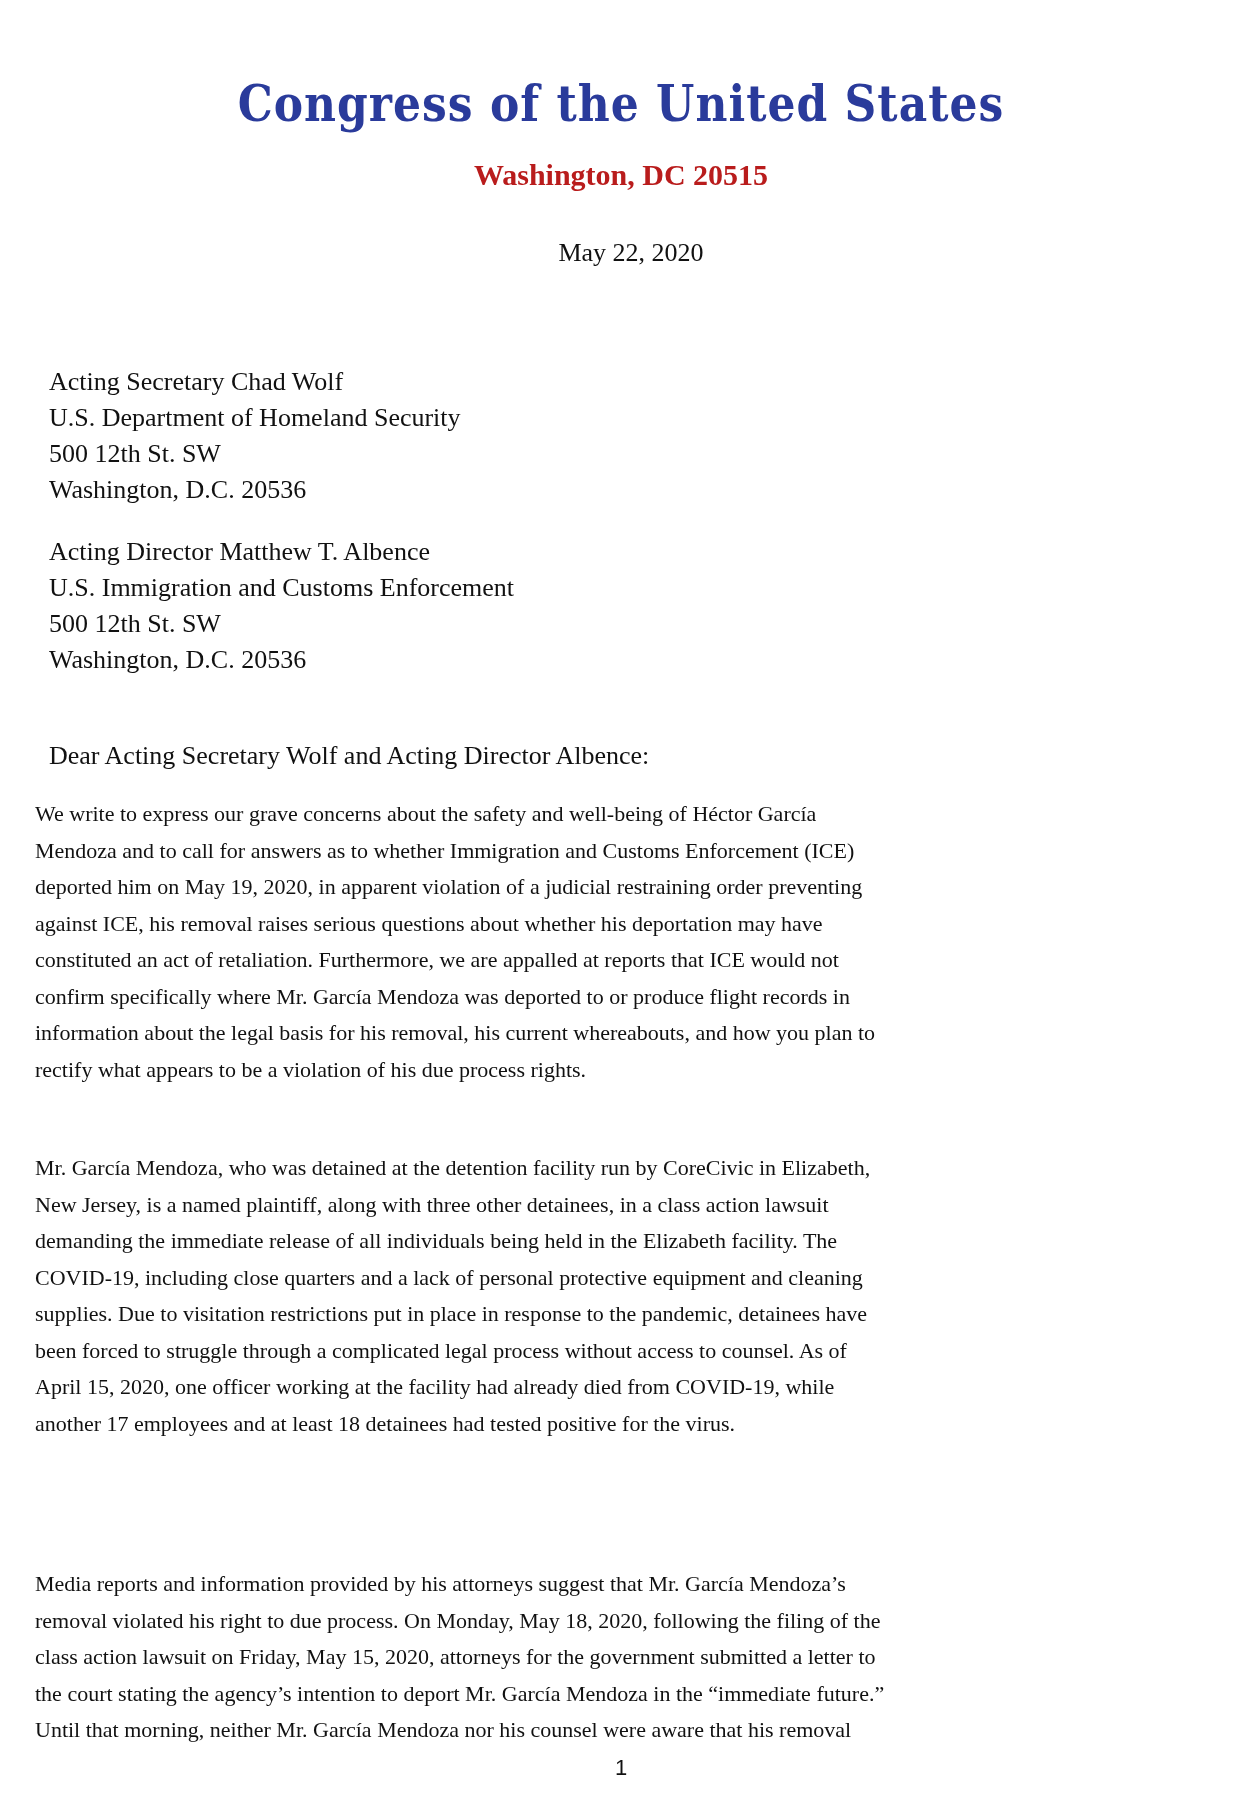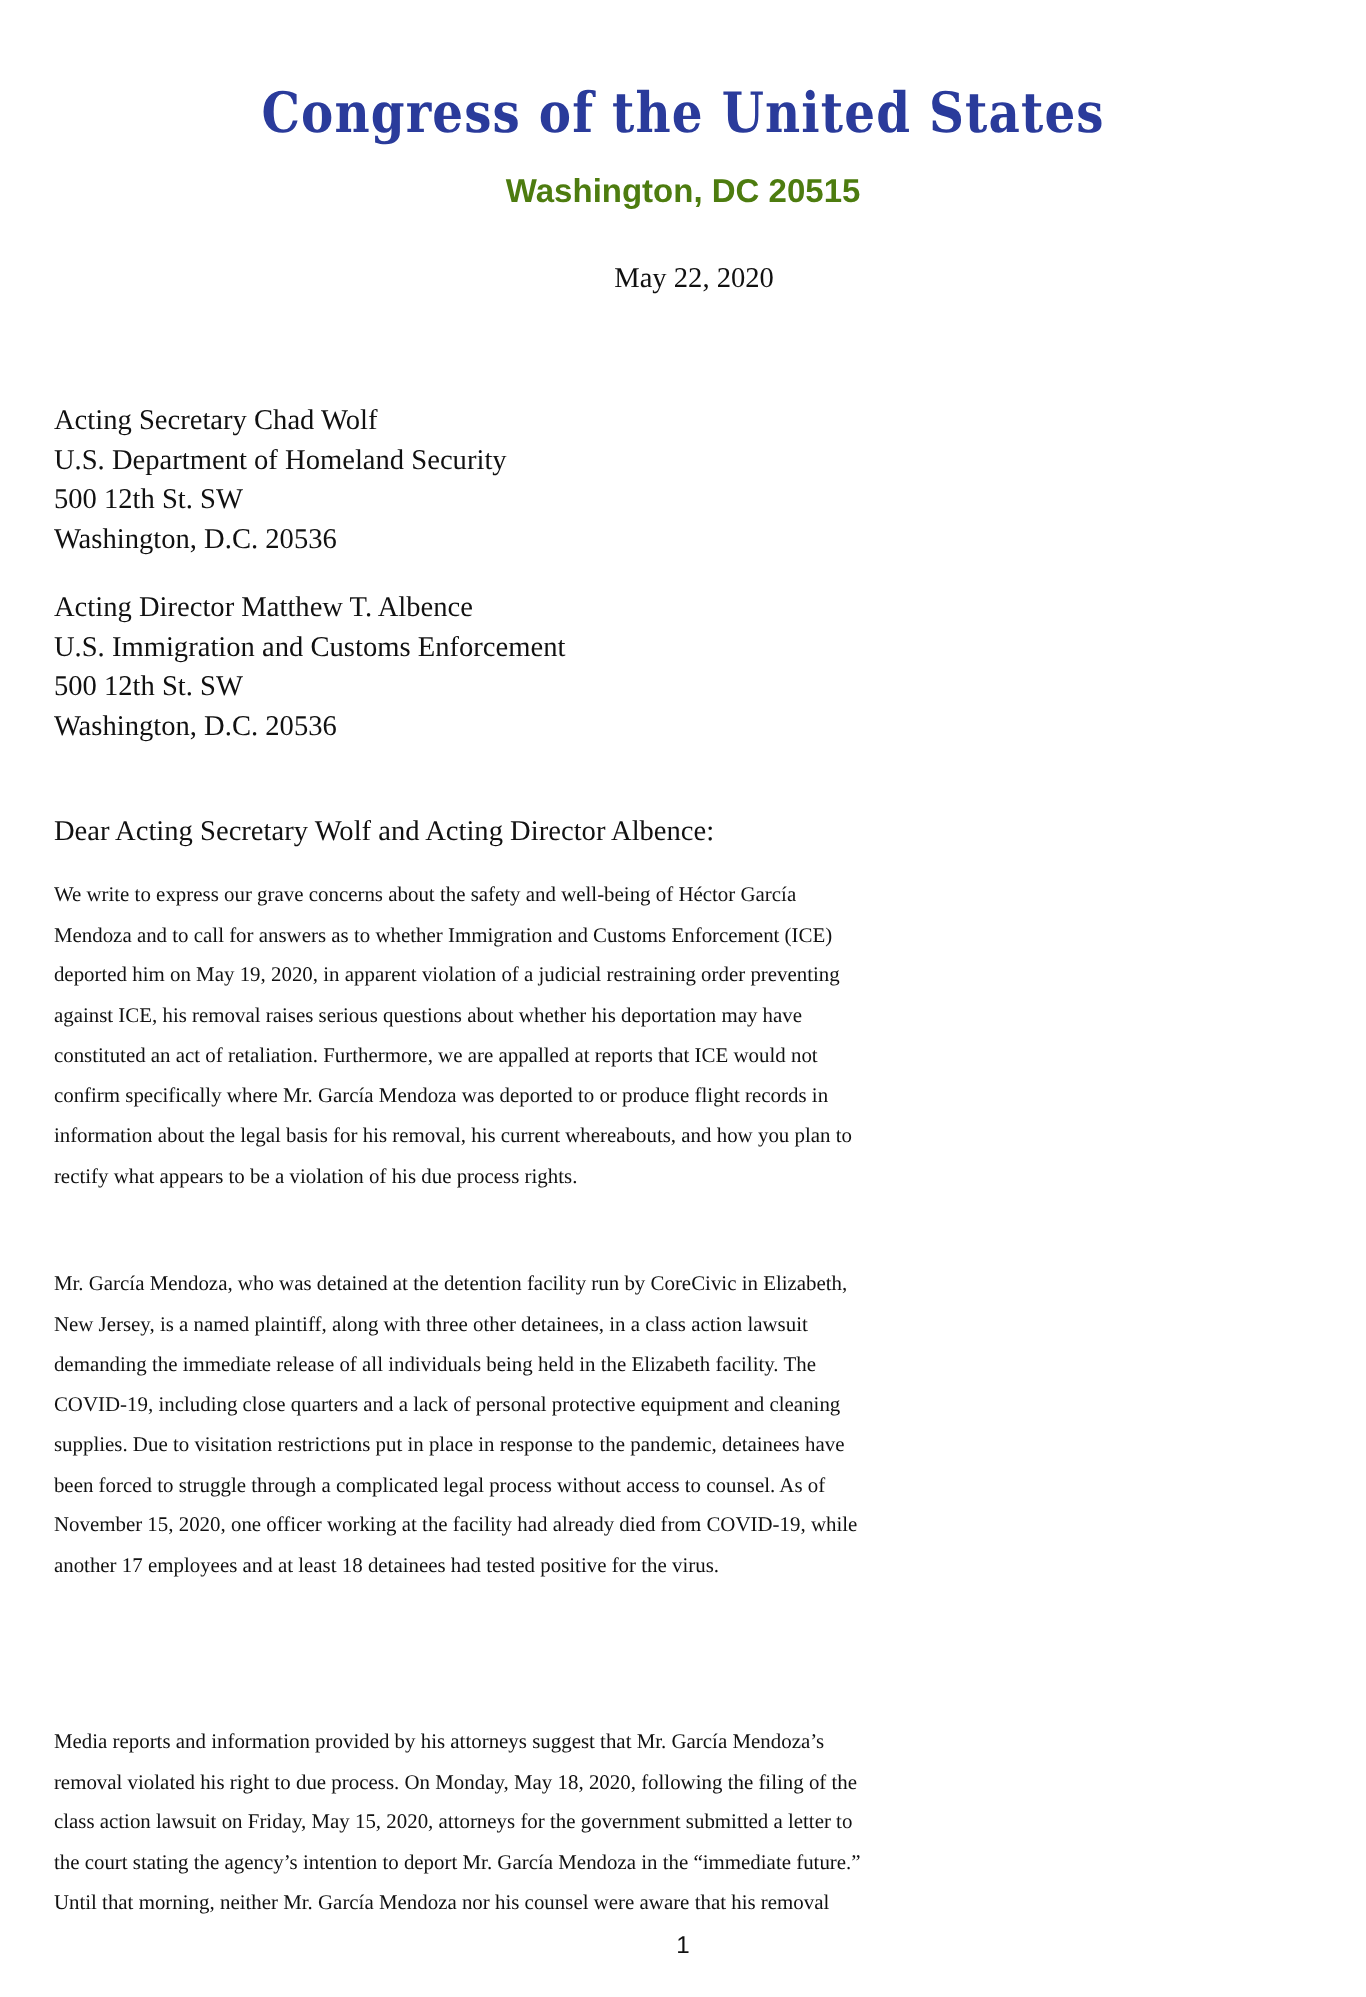--- a/index.html
+++ b/index.html
@@ -21,24 +21,24 @@
       font-size: 44px;
       letter-spacing: 1px;
       color: #2a3b9b;
       transform: scaleY(1.15);
     }
     .letterhead-sub {
       position: absolute;
       left: 0; right: 0;
       top: 158px;
       text-align: center;
-      font-family: Liberation Sans, sans-serif;
+      font-family: Liberation Serif, serif;
       font-weight: bold;
       font-size: 30px;
-      color: #4d7c0f;
+      color: #b91c1c;
     }
     .date {
       position: absolute;
       left: 0; right: 0;
       top: 238px;
       text-align: center;
       font-size: 26px;
       margin-left: 20px;
     }
     .block {
@@ -47,23 +47,23 @@
       width: 1160px;
       font-size: 26px;
       line-height: 36px;
     }
     .block .line { display: block; white-space: nowrap; }
     .addr1 { top: 364px; }
     .addr2 { top: 534px; }
     .salutation { top: 738px; }
     .para {
       position: absolute;
-      left: 49px;
+      left: 35px;
       width: 1160px;
-      font-size: 19px;
+      font-size: 22px;
       line-height: 36.5px;
     }
     .para .line { display: block; white-space: nowrap; }
     .p1 { top: 796px; }
     .p2 { top: 1150px; }
     .p3 { top: 1540px; margin-top: 26px; }
     .page-number {
       position: absolute;
       left: 0; right: 0;
       top: 1755px;
@@ -111,21 +111,21 @@
   <span class="line">rectify what appears to be a violation of his due process rights.</span>
 </div>
 
 <div class="para p2">
   <span class="line">Mr. García Mendoza, who was detained at the detention facility run by CoreCivic in Elizabeth,</span>
   <span class="line">New Jersey, is a named plaintiff, along with three other detainees, in a class action lawsuit</span>
   <span class="line">demanding the immediate release of all individuals being held in the Elizabeth facility. The</span>
   <span class="line">COVID-19, including close quarters and a lack of personal protective equipment and cleaning</span>
   <span class="line">supplies. Due to visitation restrictions put in place in response to the pandemic, detainees have</span>
   <span class="line">been forced to struggle through a complicated legal process without access to counsel. As of</span>
-  <span class="line">November 15, 2020, one officer working at the facility had already died from COVID-19, while</span>
+  <span class="line">April 15, 2020, one officer working at the facility had already died from COVID-19, while</span>
   <span class="line">another 17 employees and at least 18 detainees had tested positive for the virus.</span>
 </div>
 
 <div class="para p3">
   <span class="line">Media reports and information provided by his attorneys suggest that Mr. García Mendoza’s</span>
   <span class="line">removal violated his right to due process. On Monday, May 18, 2020, following the filing of the</span>
   <span class="line">class action lawsuit on Friday, May 15, 2020, attorneys for the government submitted a letter to</span>
   <span class="line">the court stating the agency’s intention to deport Mr. García Mendoza in the “immediate future.”</span>
   <span class="line">Until that morning, neither Mr. García Mendoza nor his counsel were aware that his removal</span>
 </div>

